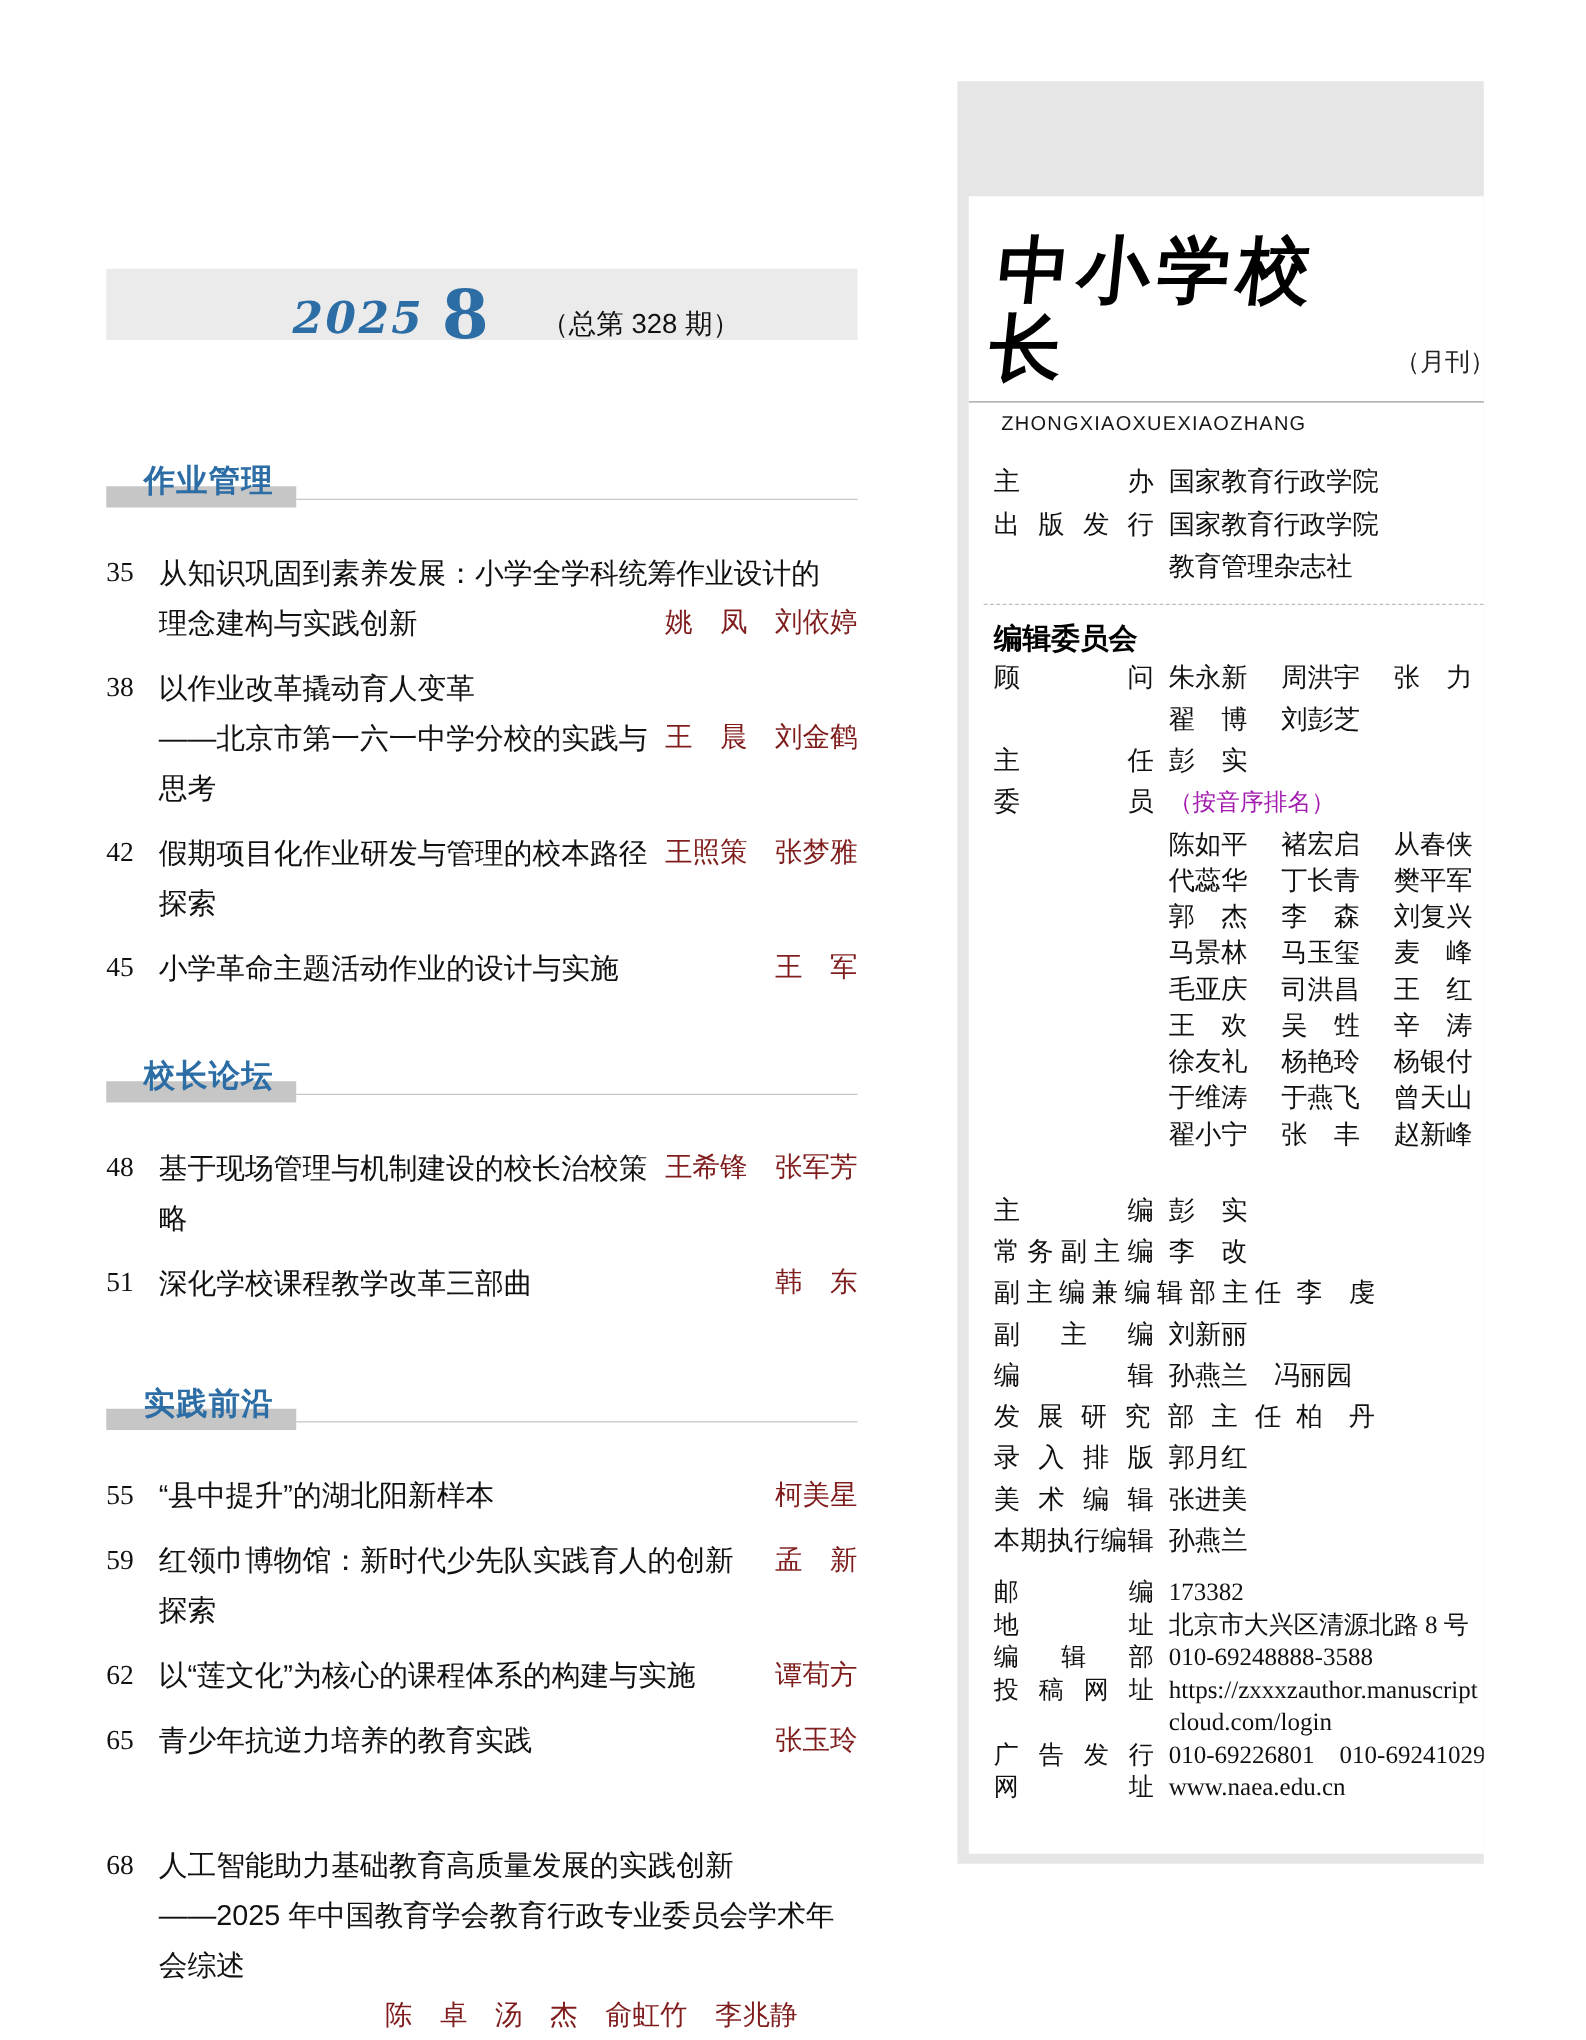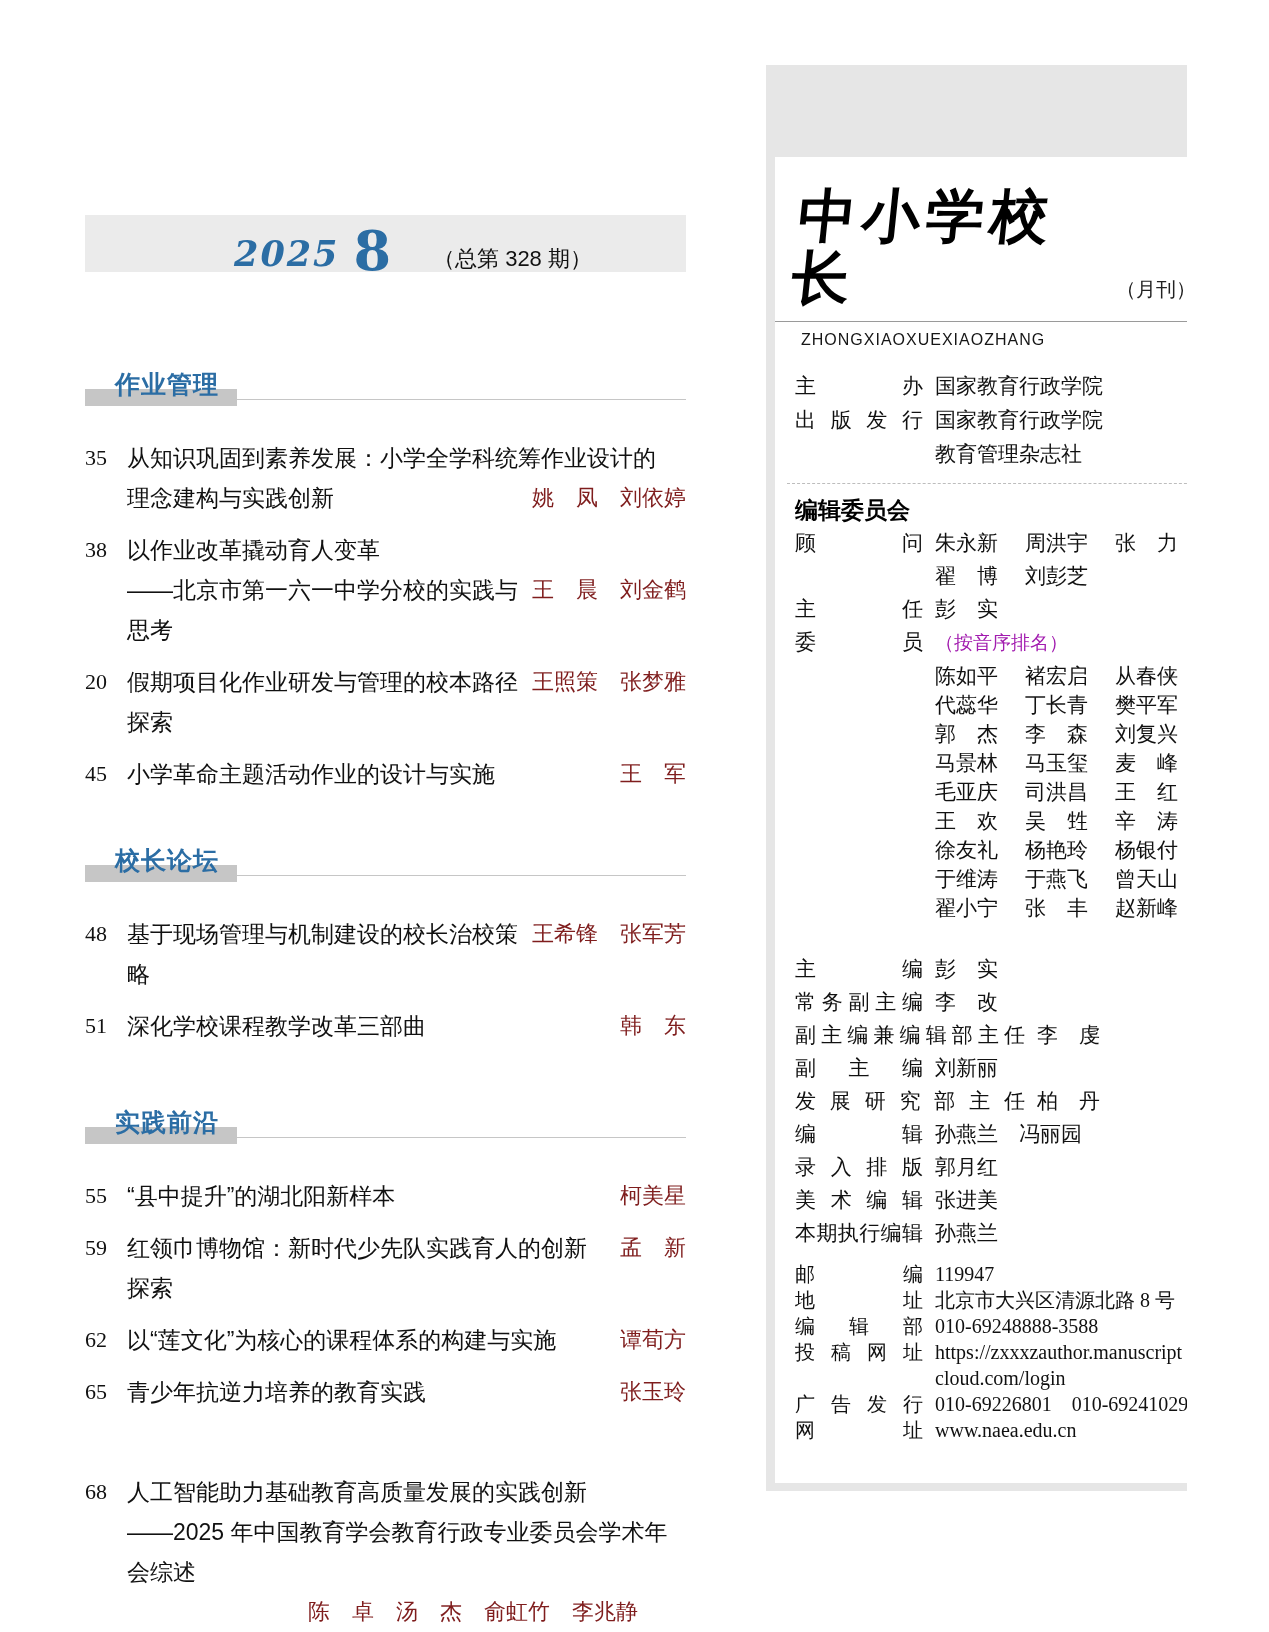--- a/index.html
+++ b/index.html
@@ -101,21 +101,21 @@
           <span class="entry-authors"></span>
         </div>
         <div class="entry-line">
           <span class="page-num"></span>
           <span class="entry-text">——北京市第一六一中学分校的实践与思考</span>
           <span class="entry-authors">王　晨　刘金鹤</span>
         </div>
       </div>
       <div class="entry">
         <div class="entry-line">
-          <span class="page-num">20</span>
+          <span class="page-num">42</span>
           <span class="entry-text">假期项目化作业研发与管理的校本路径探索</span>
           <span class="entry-authors">王照策　张梦雅</span>
         </div>
       </div>
       <div class="entry">
         <div class="entry-line">
           <span class="page-num">45</span>
           <span class="entry-text">小学革命主题活动作业的设计与实施</span>
           <span class="entry-authors">王　军</span>
         </div>
@@ -289,46 +289,46 @@
           <span class="rvalue">李　改</span>
         </div>
         <div class="rrow wide">
           <span class="rlabel">副主编兼编辑部主任</span>
           <span class="rvalue">李　虔</span>
         </div>
         <div class="rrow">
           <span class="rlabel">副主编</span>
           <span class="rvalue">刘新丽</span>
         </div>
+        <div class="rrow">
+          <span class="rlabel">编辑</span>
+          <span class="rvalue">孙燕兰　冯丽园</span>
+        </div>
         <div class="rrow wide">
           <span class="rlabel">发展研究部主任</span>
           <span class="rvalue">柏　丹</span>
         </div>
         <div class="rrow">
-          <span class="rlabel">编辑</span>
-          <span class="rvalue">孙燕兰　冯丽园</span>
-        </div>
-        <div class="rrow">
           <span class="rlabel">录入排版</span>
           <span class="rvalue">郭月红</span>
         </div>
         <div class="rrow">
           <span class="rlabel">美术编辑</span>
           <span class="rvalue">张进美</span>
         </div>
         <div class="rrow">
           <span class="rlabel">本期执行编辑</span>
           <span class="rvalue">孙燕兰</span>
         </div>
       </div>
 
       <div class="contact-block">
         <div class="rrow">
           <span class="rlabel">邮编</span>
-          <span class="rvalue">119947</span>
+          <span class="rvalue">173382</span>
         </div>
         <div class="rrow">
           <span class="rlabel">地址</span>
           <span class="rvalue">北京市大兴区清源北路 8 号</span>
         </div>
         <div class="rrow">
           <span class="rlabel">编辑部</span>
           <span class="rvalue">010-69248888-3588</span>
         </div>
         <div class="rrow">

